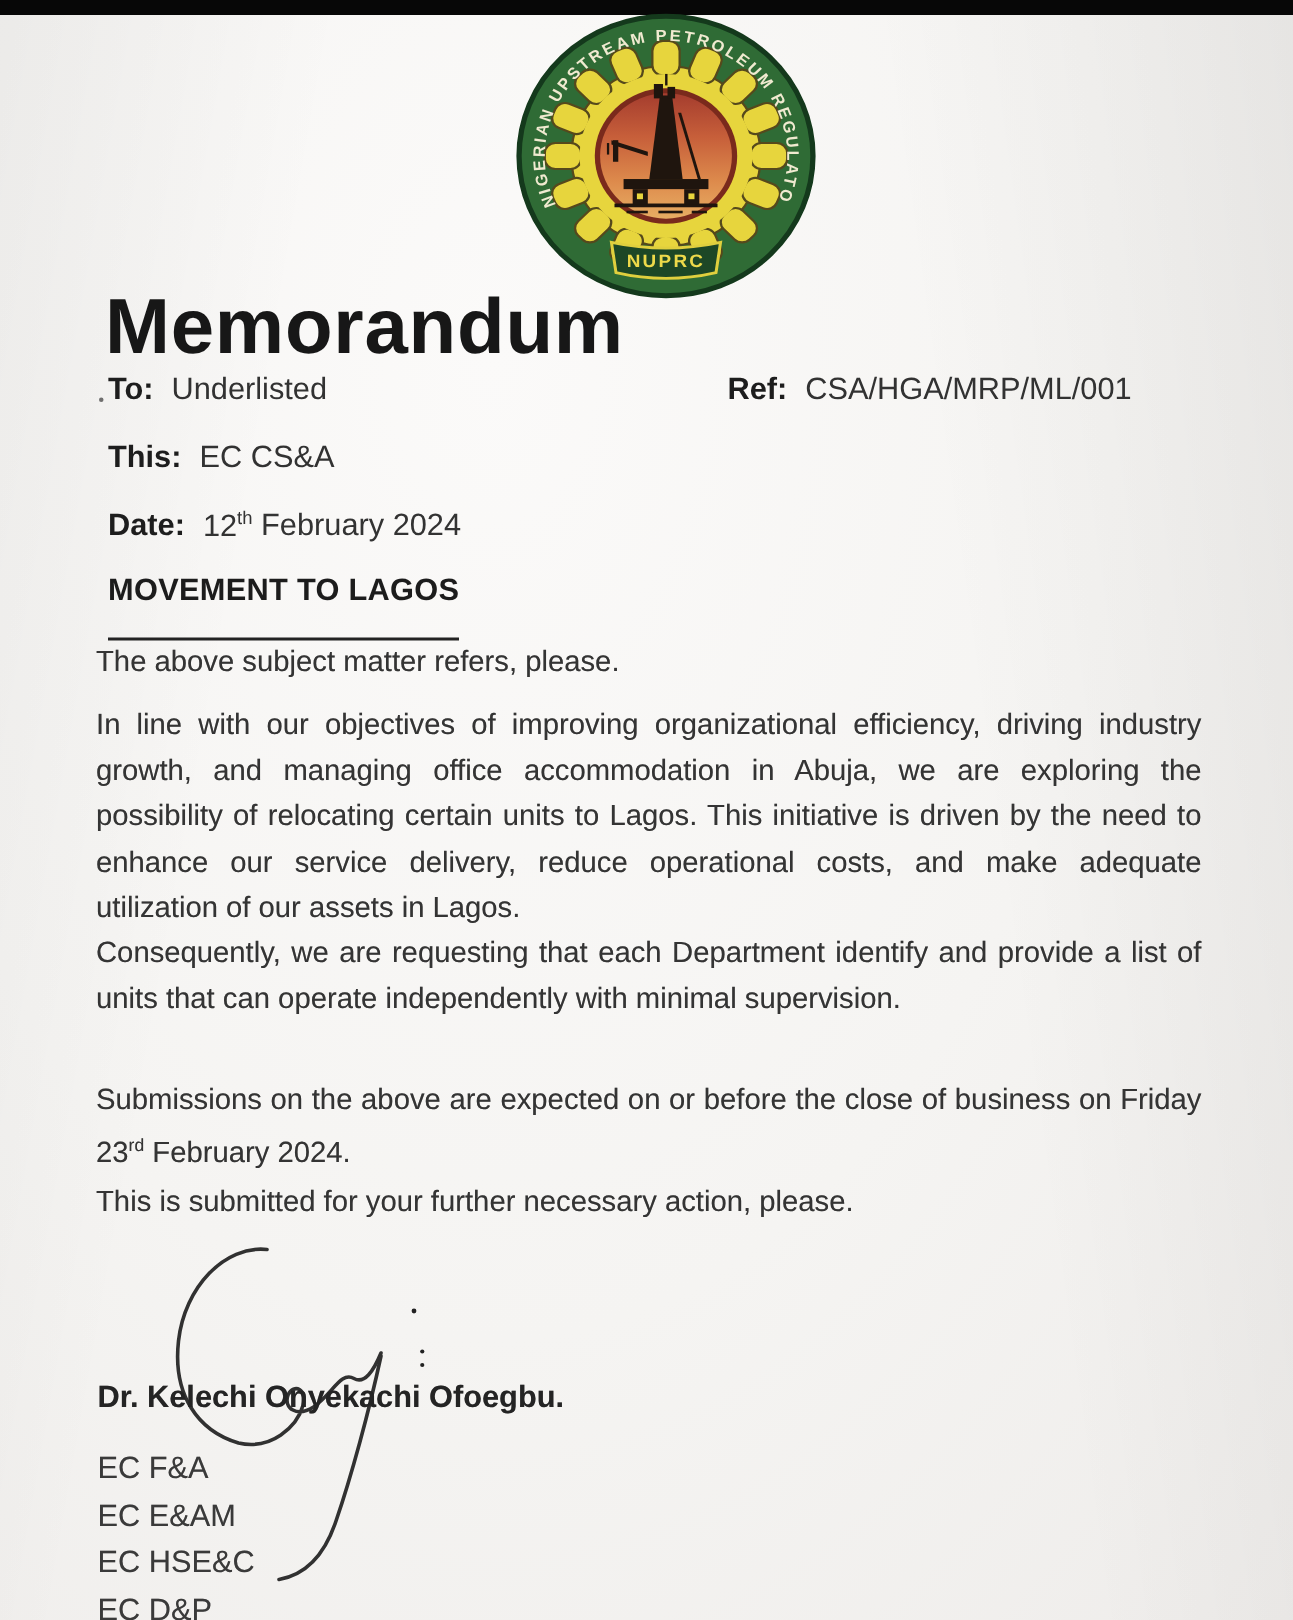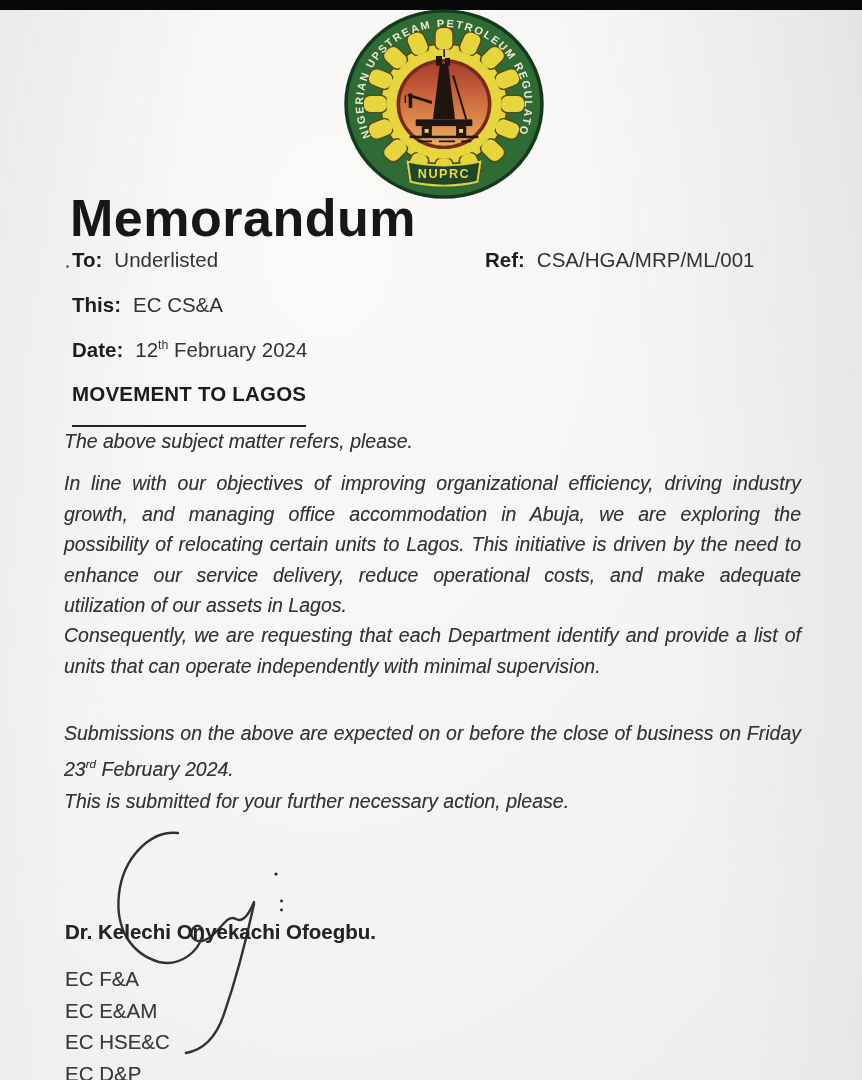--- a/index.html
+++ b/index.html
@@ -35,21 +35,20 @@
   .date-row{position:absolute;left:72px;top:338px;font-size:20.5px;}
   sup.ord{font-size:0.6em;vertical-align:super;letter-spacing:0;}
   .subject{
     position:absolute;left:72px;top:382px;font-size:20.5px;font-weight:bold;color:#1c1c1c;
     letter-spacing:0.2px;border-bottom:2.5px solid #232323;padding-bottom:19px;
   }
   .para{
     position:absolute;left:64px;width:737px;margin:0;
     font-size:19.5px;line-height:30.5px;color:#343434;
     text-shadow:0 0 0.4px rgba(30,30,30,.4);
-    font-style:italic;
   }
   .just{text-align:justify;}
   .p-intro{top:426px;}
   .p-1{top:468px;}
   .p-2{top:620px;}
   .p-3{top:718px;}
   .p-close{top:786px;}
   .sig-svg{position:absolute;left:85px;top:815px;width:220px;height:250px;}
   .sig-name{
     position:absolute;left:65px;top:920px;font-size:20.5px;font-weight:bold;color:#242424;

